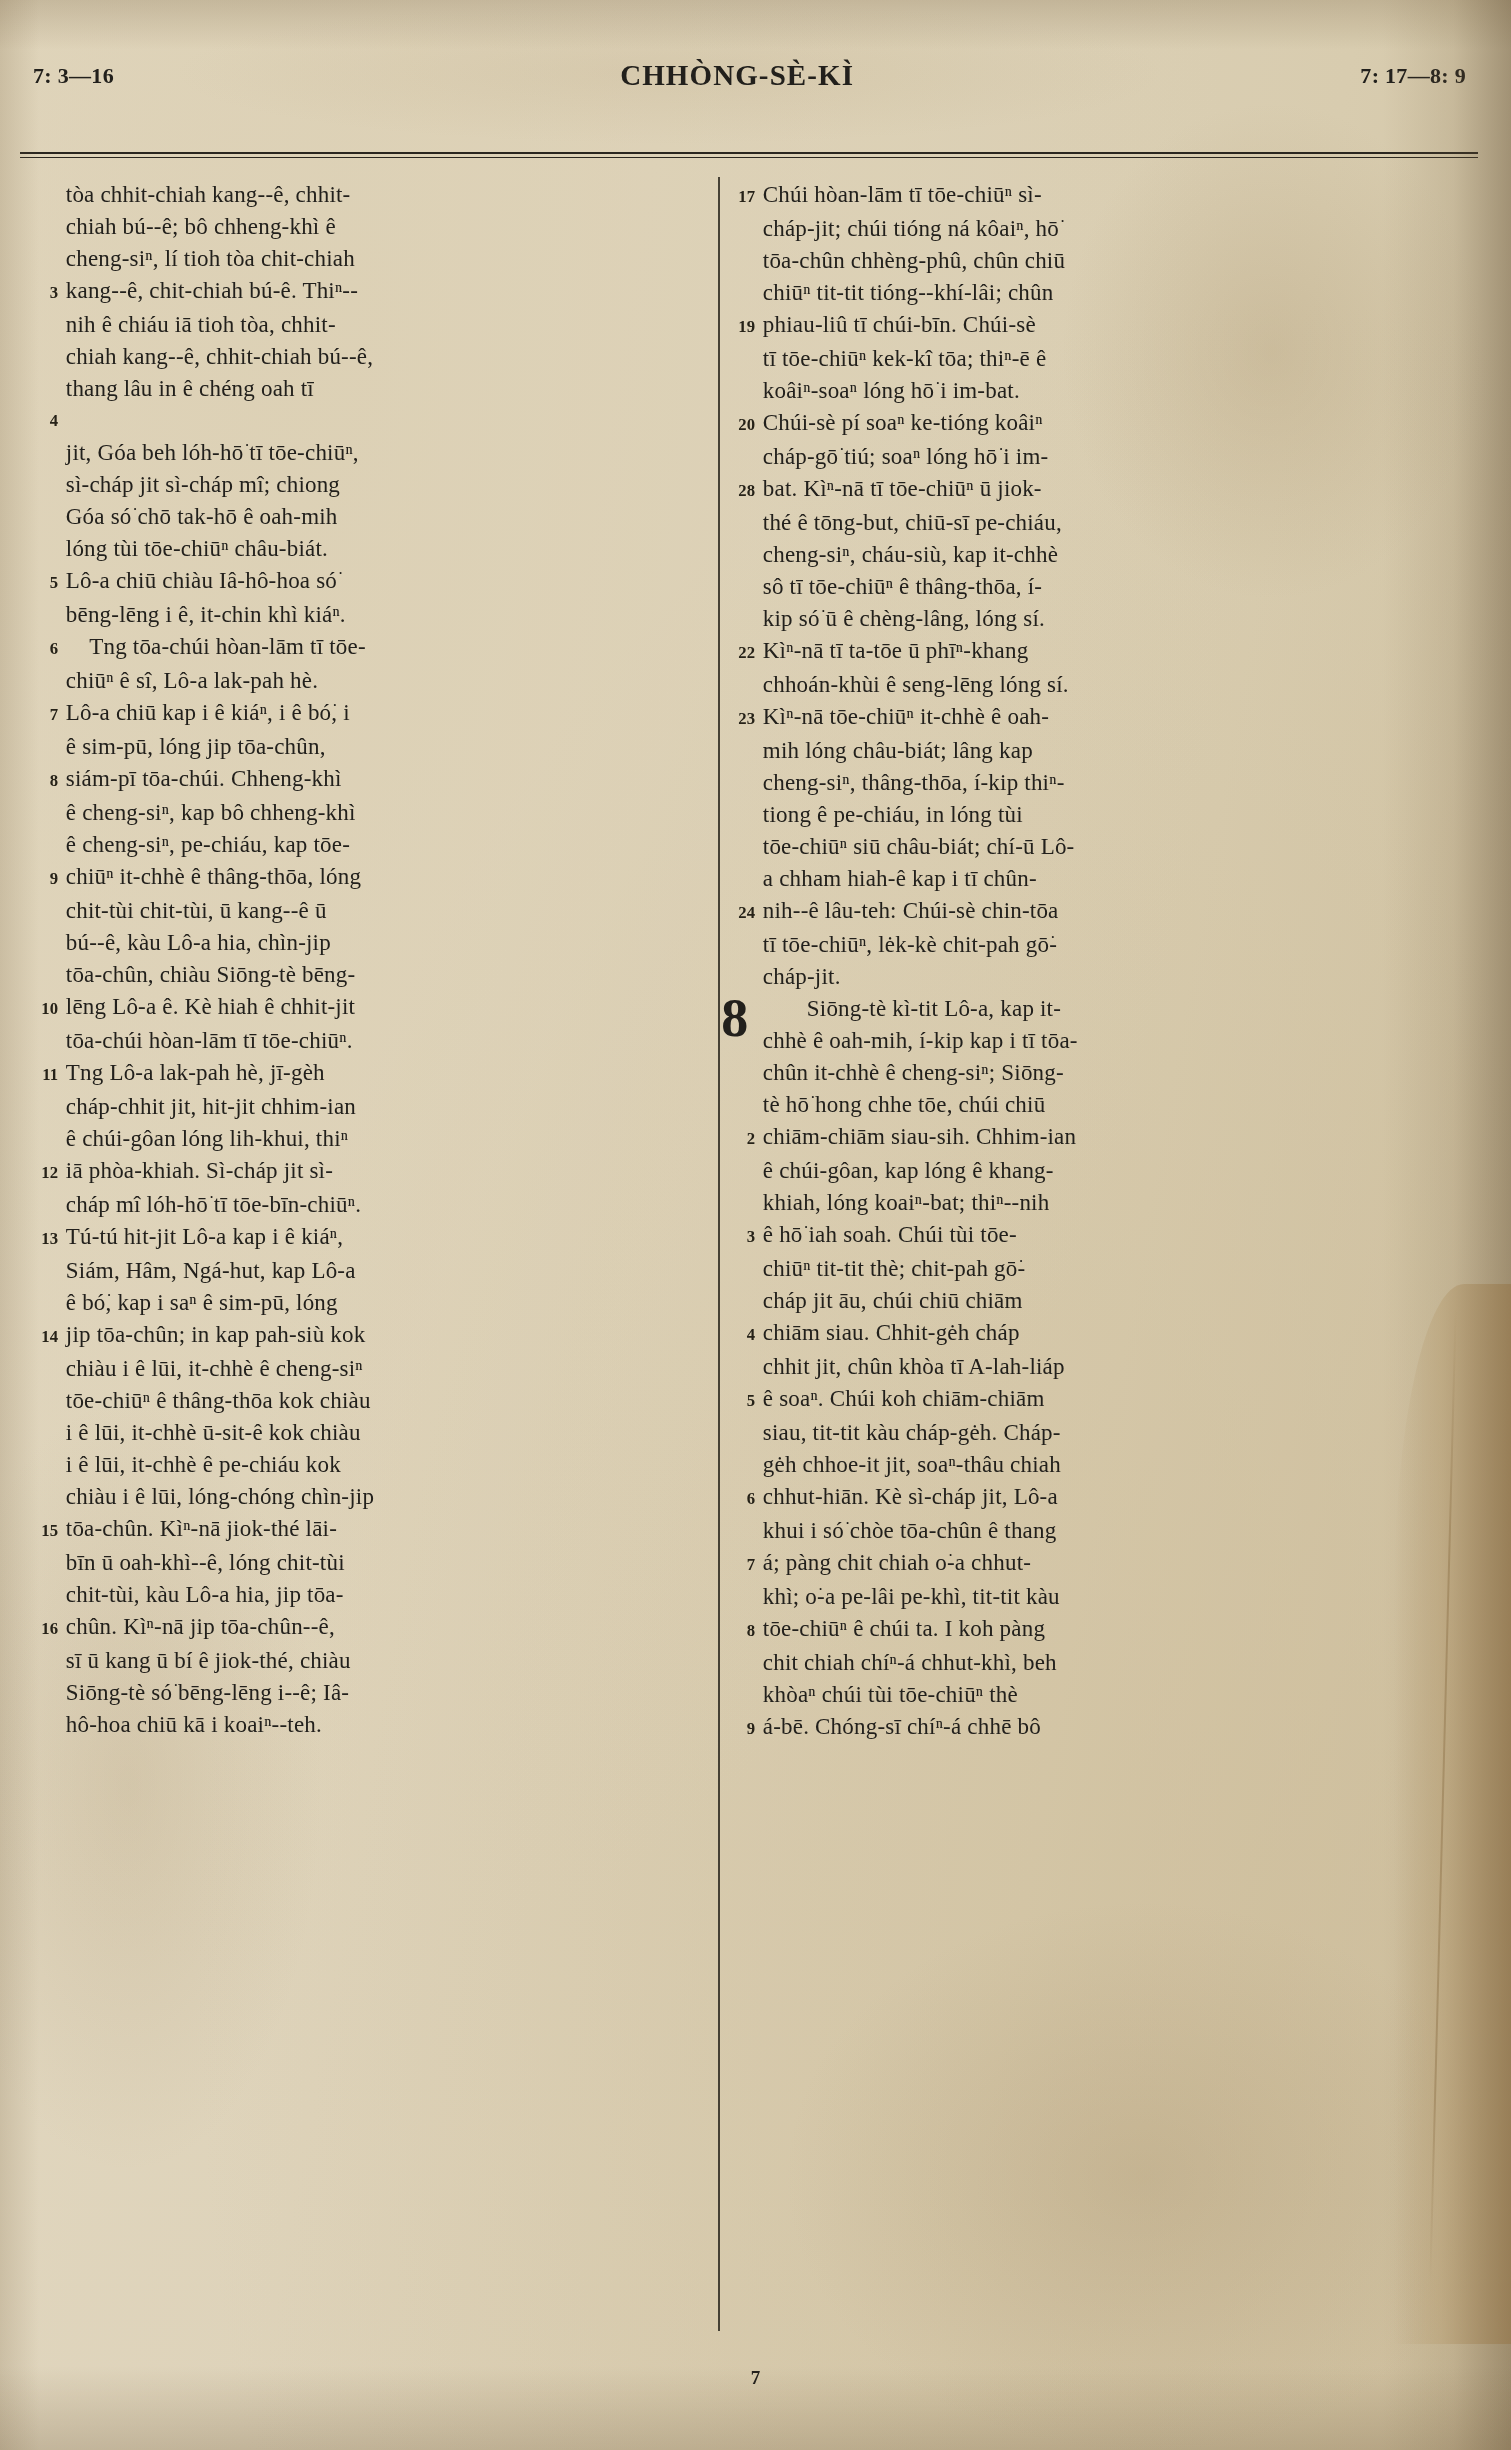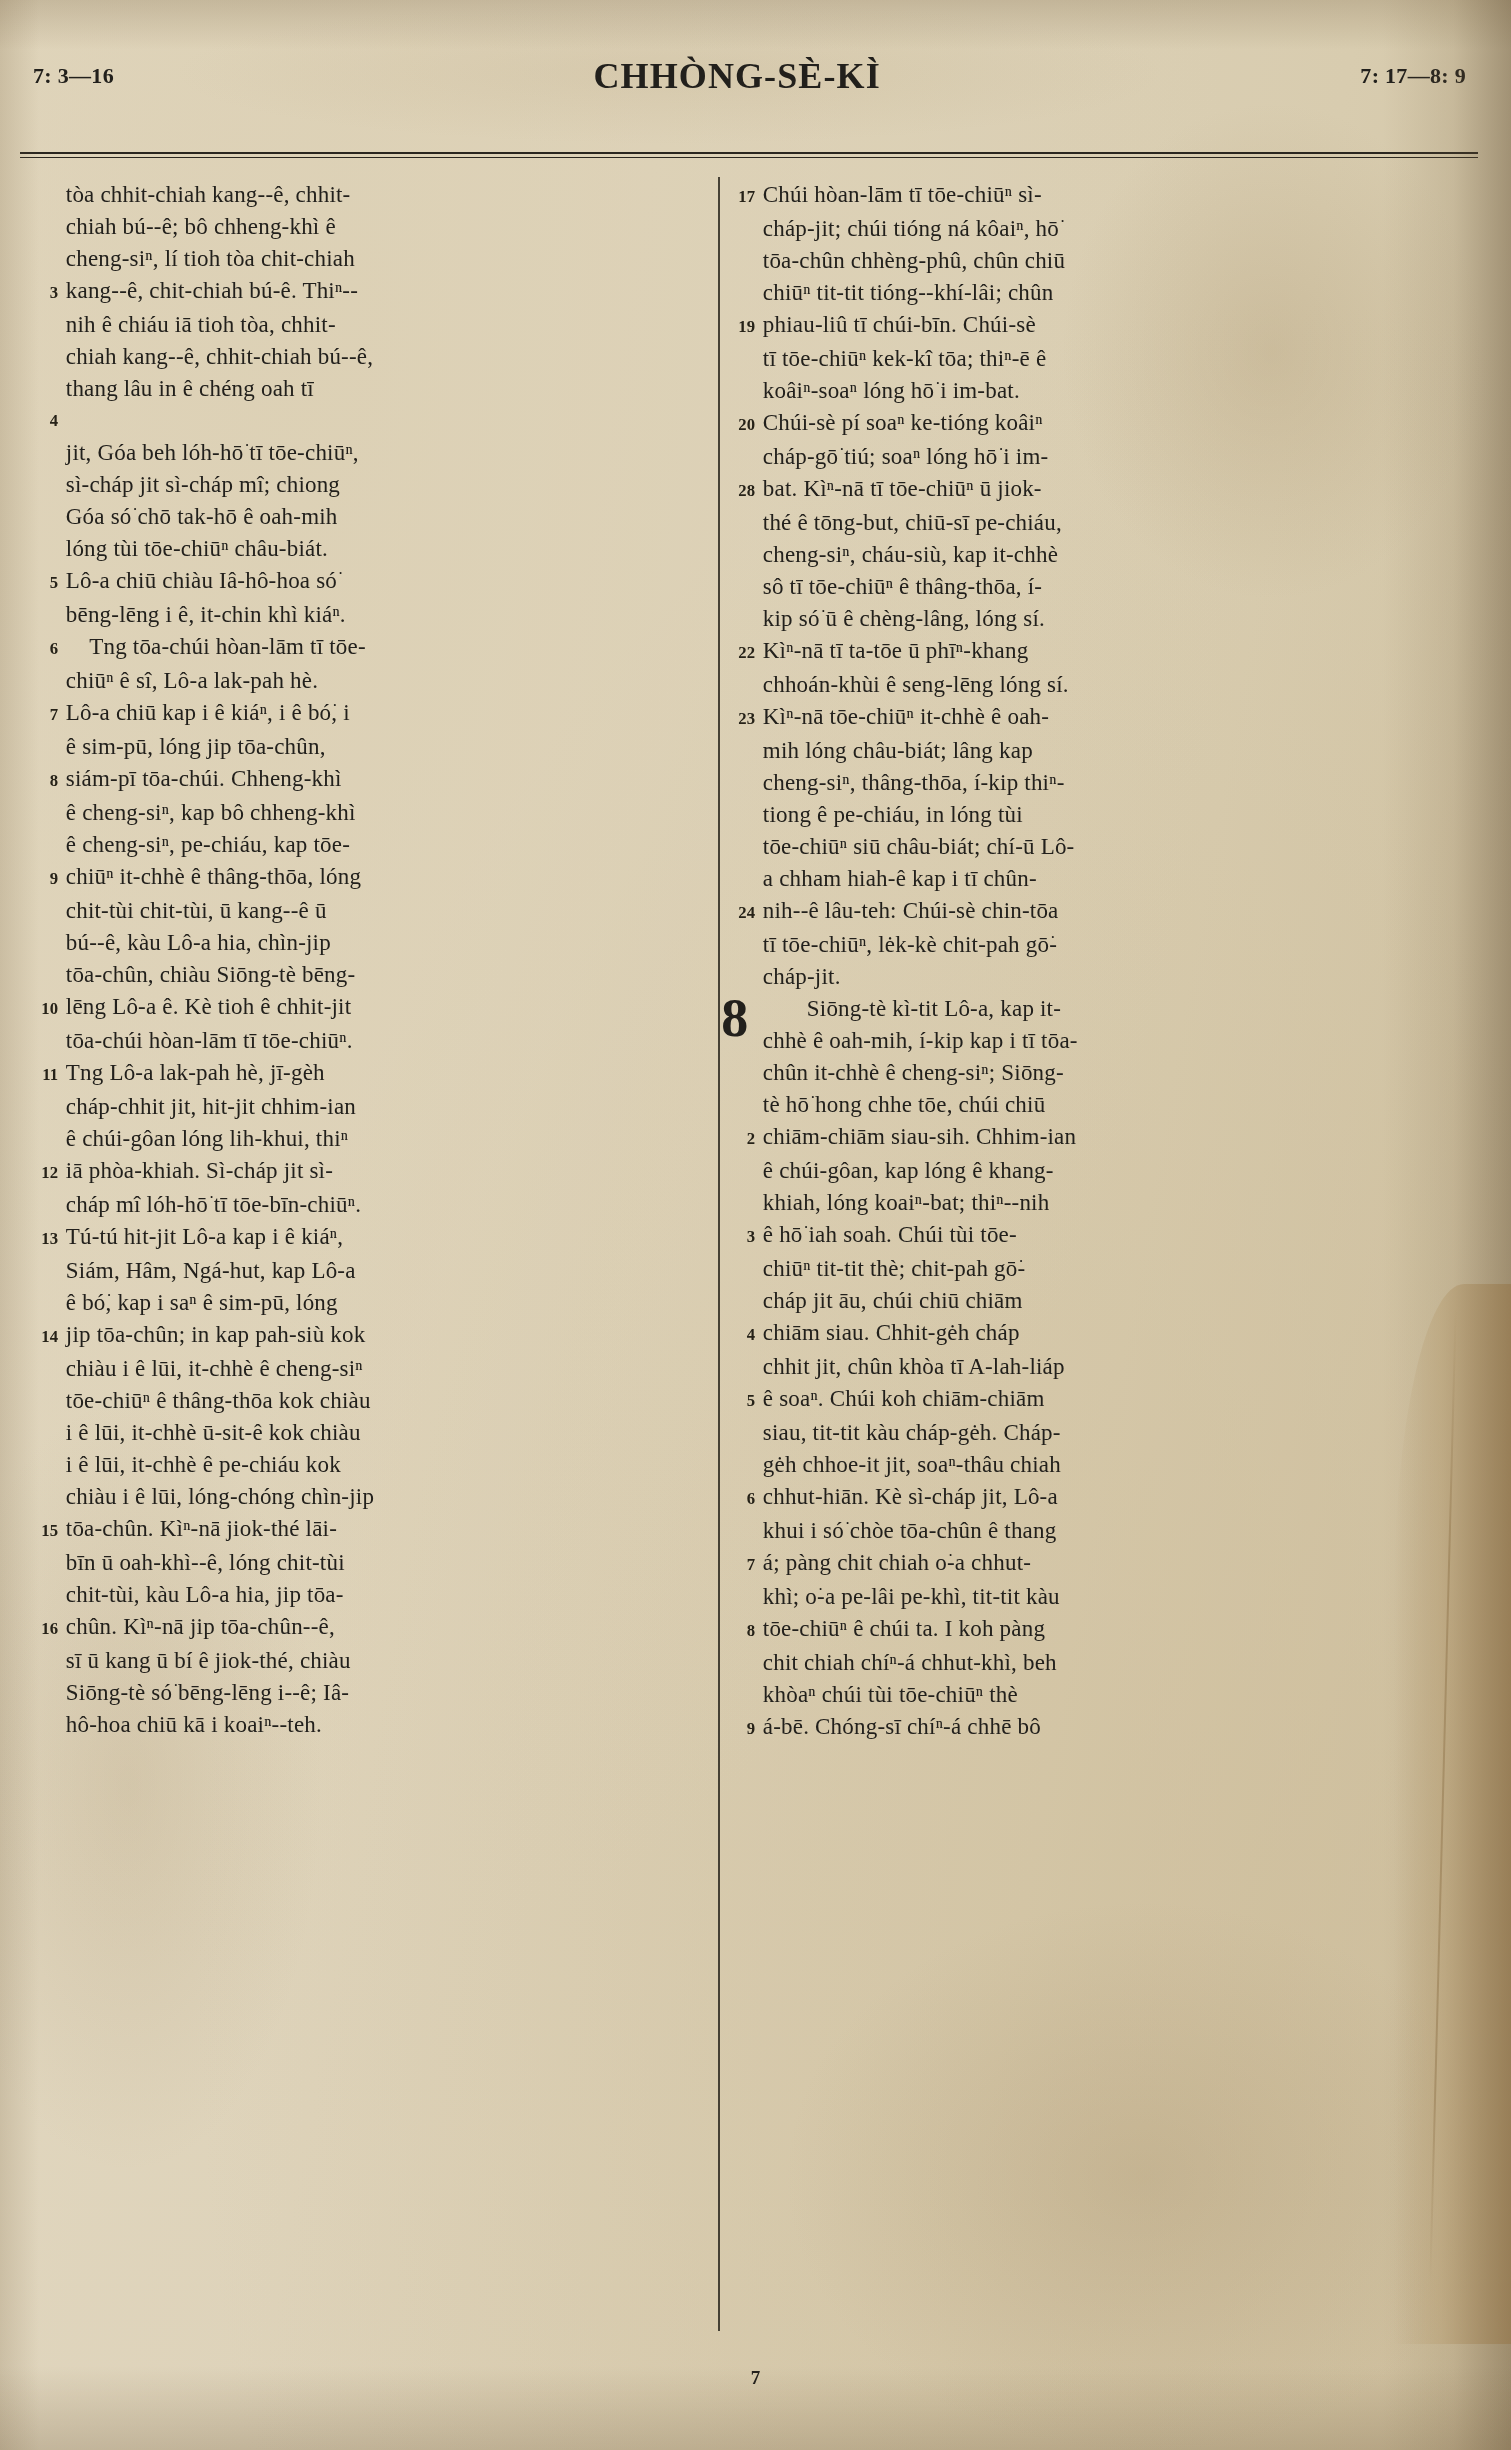--- a/index.html
+++ b/index.html
@@ -81,21 +81,21 @@
     align-items: center;
     justify-content: space-between;
   }
   .hdr-side {
     font-size: 22px;
     font-weight: bold;
     letter-spacing: 0.3px;
     white-space: nowrap;
   }
   .hdr-title {
-    font-size: 36px;
+    font-size: 29px;
     font-weight: bold;
     letter-spacing: 1.1px;
   }
   .rules {
     position: absolute;
     left: 20px; right: 33px; top: 152px;
     height: 6.7px;
   }
   .rules:before, .rules:after {
     content: "";
@@ -290,21 +290,21 @@
         <div class="vline">
           <div class="vnum"></div>
           <div class="vtext just">bú--ê, kàu Lô-a hia, chìn-jip</div>
         </div>
         <div class="vline">
           <div class="vnum"></div>
           <div class="vtext just">tōa-chûn, chiàu Siōng-tè bēng-</div>
         </div>
         <div class="vline">
           <div class="vnum">10</div>
-          <div class="vtext just">lēng Lô-a ê.   Kè tioh ê chhit-jit</div>
+          <div class="vtext just">lēng Lô-a ê.   Kè hiah ê chhit-jit</div>
         </div>
         <div class="vline">
           <div class="vnum"></div>
           <div class="vtext just">tōa-chúi hòan-lām tī tōe-chiūⁿ.</div>
         </div>
         <div class="vline">
           <div class="vnum">11</div>
           <div class="vtext just">Tng Lô-a lak-pah hè, jī-gèh</div>
         </div>
         <div class="vline">

